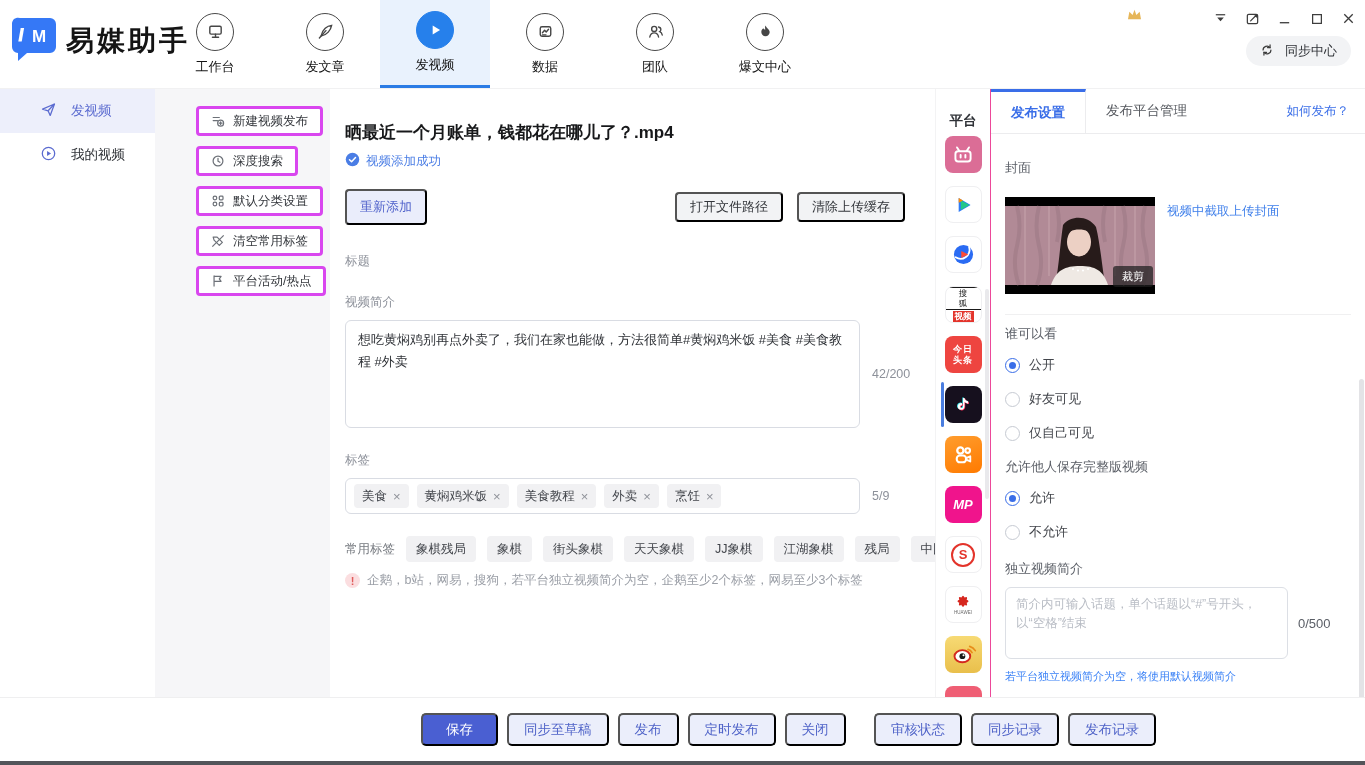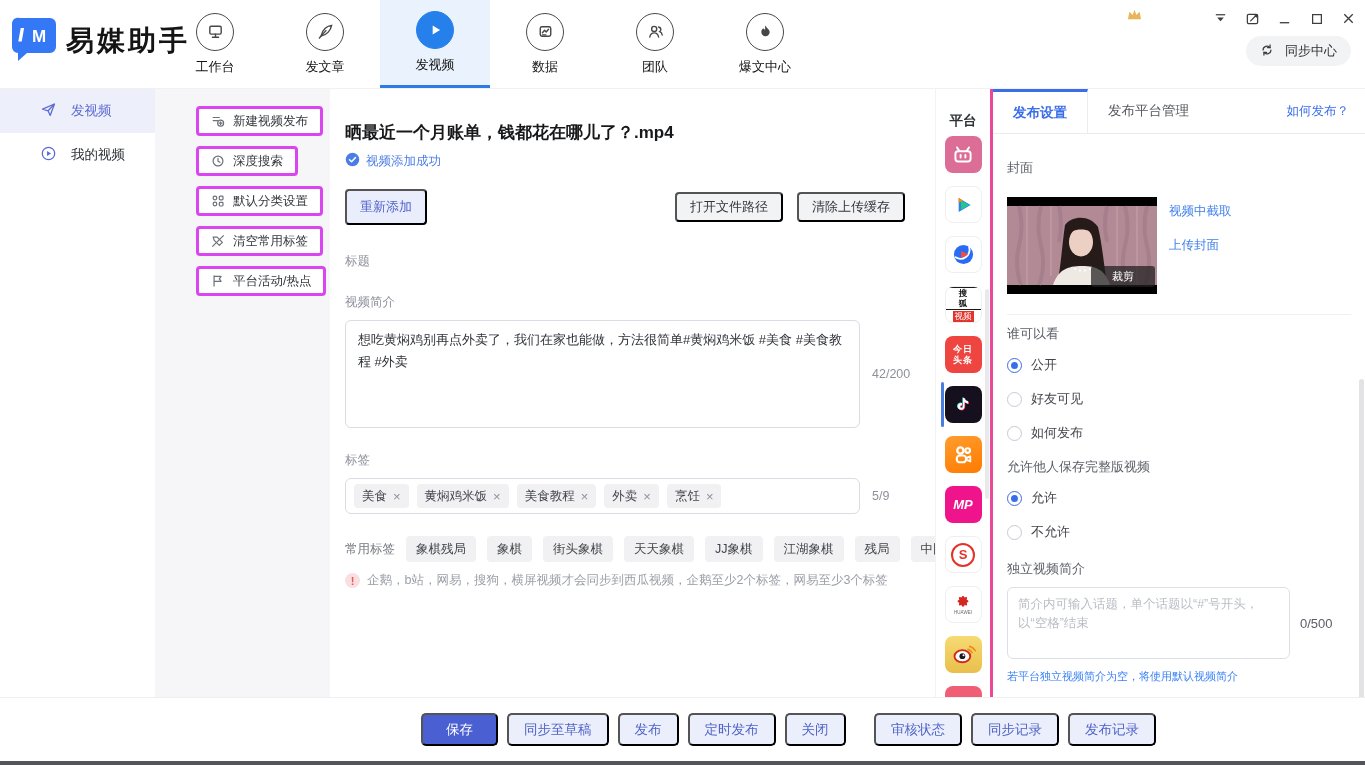--- a/index.html
+++ b/index.html
@@ -54,37 +54,37 @@
   .warn-ico{width:15px;height:15px;border-radius:50%;background:#fbdee0;color:#e05b5b;font-size:11px;font-weight:bold;display:flex;align-items:center;justify-content:center;flex:none}
   
   .platforms{position:absolute;left:935px;top:89px;width:55px;bottom:68px;background:#fff;border-left:1px solid #f3f3f4;display:flex;flex-direction:column;align-items:center;overflow:hidden}
   .pf-label{margin-top:23px;font-size:13.5px;font-weight:600;color:#2f3237}
   .pf-list{margin-top:6px;display:flex;flex-direction:column;gap:13px;align-items:center}
   .pf-row{position:relative;width:55px;display:flex;justify-content:center}
   .pf-row.selected::before{content:"";position:absolute;left:5px;top:-4px;bottom:-4px;width:3px;background:#4a7de0;border-radius:2px}
   .pf-item{width:37px;height:37px;border-radius:8px;cursor:pointer;overflow:hidden;display:flex;flex-direction:column;align-items:center;justify-content:center;position:relative}
   .pf-white{background:#fff;border:1px solid #efeff1}
   .pf-scroll{position:absolute;right:1px;top:200px;width:4px;height:210px;background:#e9e9ec;border-radius:2px}
-  .sohu-top{font-size:8.5px;font-weight:bold;color:#1a1a1a;border:1px solid #1a1a1a;padding:0 18px;line-height:1.25}
-  .sohu-bot{font-size:8.5px;font-weight:normal;color:#fff;background:#e3342b;padding:0 2px;line-height:1.3;margin-top:1px}
+  .sohu-top{font-size:8.5px;font-weight:normal;color:#1a1a1a;border:1px solid #1a1a1a;padding:0 18px;line-height:1.25}
+  .sohu-bot{font-size:8.5px;font-weight:bold;color:#fff;background:#e3342b;padding:0 2px;line-height:1.3;margin-top:1px}
   .tt-line{font-size:9px;font-weight:bold;color:#fff;line-height:1.15;letter-spacing:1px}
   .mp-text{font-size:13px;font-weight:bold;font-style:italic;color:#fff}
   .s-ring{width:24px;height:24px;border:2.5px solid #e3342b;border-radius:50%;display:flex;align-items:center;justify-content:center;font-size:13px;font-weight:bold;color:#e3342b}
   
-  .settings{position:absolute;left:990px;top:89px;width:375px;bottom:68px;background:#fff;border-left:3px solid #ec4899}
+  .settings{position:absolute;left:990px;top:89px;width:375px;bottom:68px;background:#fff;border-left:1px solid #ec4899}
   .tabs{height:45px;display:flex;align-items:stretch;border-bottom:1px solid #ececee}
   .tab{padding:0 20px;display:flex;align-items:center;font-size:13.5px;color:#55585e;cursor:pointer}
   .tab.active{color:#3a6ee8;font-weight:bold;border-top:3px solid #3a6ee8;border-right:1px solid #ececee;background:#fff}
   .help-link{margin-left:auto;padding-right:16px;display:flex;align-items:center;font-size:12.5px;color:#3a6ee8;cursor:pointer}
   .set-body{padding:0 14px}
   .sec-label{font-size:13px;color:#5a5e66}
   .cover-row{margin-top:20px;display:flex}
   .thumb{width:150px;height:97px;position:relative;background:#000;flex:none;cursor:pointer}
-  .crop-badge{position:absolute;right:2px;bottom:7px;background:rgba(30,30,30,.72);color:#fff;font-size:11px;padding:3px 21px;border-radius:3px}
-  .cover-links{margin-left:12px;display:flex;flex-direction:column;gap:17px;padding-top:6px;font-size:12.5px}
+  .crop-badge{position:absolute;right:2px;bottom:7px;background:rgba(30,30,30,.72);color:#fff;font-size:11px;padding:3px 9px;border-radius:3px}
+  .cover-links{margin-left:12px;display:flex;flex-direction:row;padding-top:6px;font-size:12.5px}
   .blue-link{color:#3d7eea;cursor:pointer}
   .divider{margin-top:20px;border-top:1px solid #f0f0f1}
   .radio-row{margin-top:10px;display:flex;align-items:center;gap:9px;font-size:13px;color:#42454b;height:24px}
   .radio{width:15px;height:15px;border-radius:50%;border:1px solid #c6cad2;background:#fff;position:relative;flex:none;cursor:pointer}
   .radio.sel{border-color:#3a6ee8}
   .radio.sel::after{content:"";position:absolute;inset:3px;border-radius:50%;background:#3a6ee8}
   .indep-row{margin-top:9px;display:flex}
   .indep-ta{width:283px;height:72px;border:1px solid #dcdfe5;border-radius:6px;padding:7px 10px;font-size:12.5px;color:#2f3237;resize:none;outline:none;line-height:1.55;font-family:inherit}
   .indep-ta::placeholder{color:#b9bdc5}
   .text-input::placeholder{color:#b9bdc5}
@@ -346,21 +346,21 @@
       <span class="common-pill">天天象棋</span>
       <span class="common-pill">JJ象棋</span>
       <span class="common-pill">江湖象棋</span>
       <span class="common-pill">残局</span>
       <span class="common-pill">中国象棋</span>
     </div>
 
 
     <div class="warn-row">
       <span class="warn-ico">!</span>
-      <span>企鹅，b站，网易，搜狗，横屏视频才会同步到西瓜视频，企鹅至少2个标签，网易至少3个标签</span>
+      <span>企鹅，b站，网易，搜狗，若平台独立视频简介为空，企鹅至少2个标签，网易至少3个标签</span>
     </div>
   </div>
 </main>
 
 <div class="platforms">
   <div class="pf-label">平台</div>
   <div class="pf-list">
     <div class="pf-row">
       <div class="pf-item" style="background:#db6d96">
         <svg viewBox="0 0 24 24" width="26" height="26" fill="none" stroke="#fff" stroke-width="1.8" stroke-linecap="round">
@@ -514,21 +514,21 @@
     <div class="radio-row">
       <span class="radio sel"></span>
       <span>公开</span>
     </div>
     <div class="radio-row">
       <span class="radio"></span>
       <span>好友可见</span>
     </div>
     <div class="radio-row">
       <span class="radio"></span>
-      <span>如何发布</span>
+      <span>仅自己可见</span>
     </div>
 
     <div class="sec-label" style="margin-top:13px">允许他人保存完整版视频</div>
     <div class="radio-row">
       <span class="radio sel"></span>
       <span>允许</span>
     </div>
     <div class="radio-row">
       <span class="radio"></span>
       <span>不允许</span>

